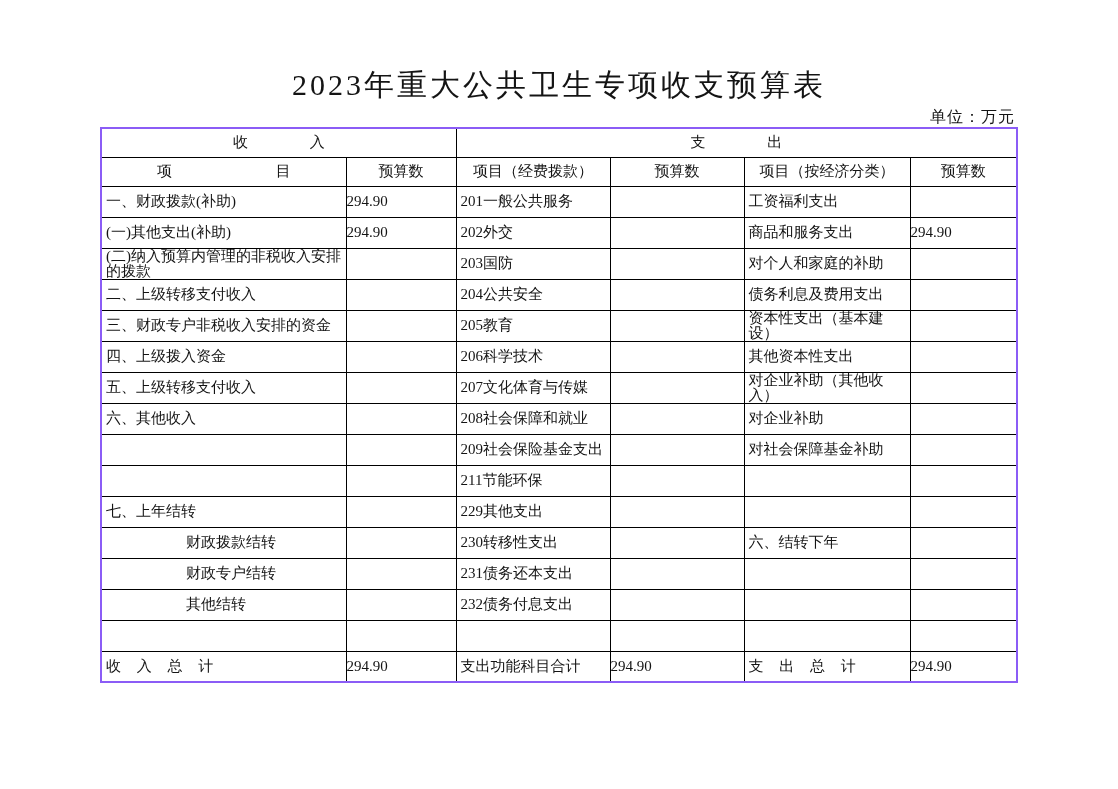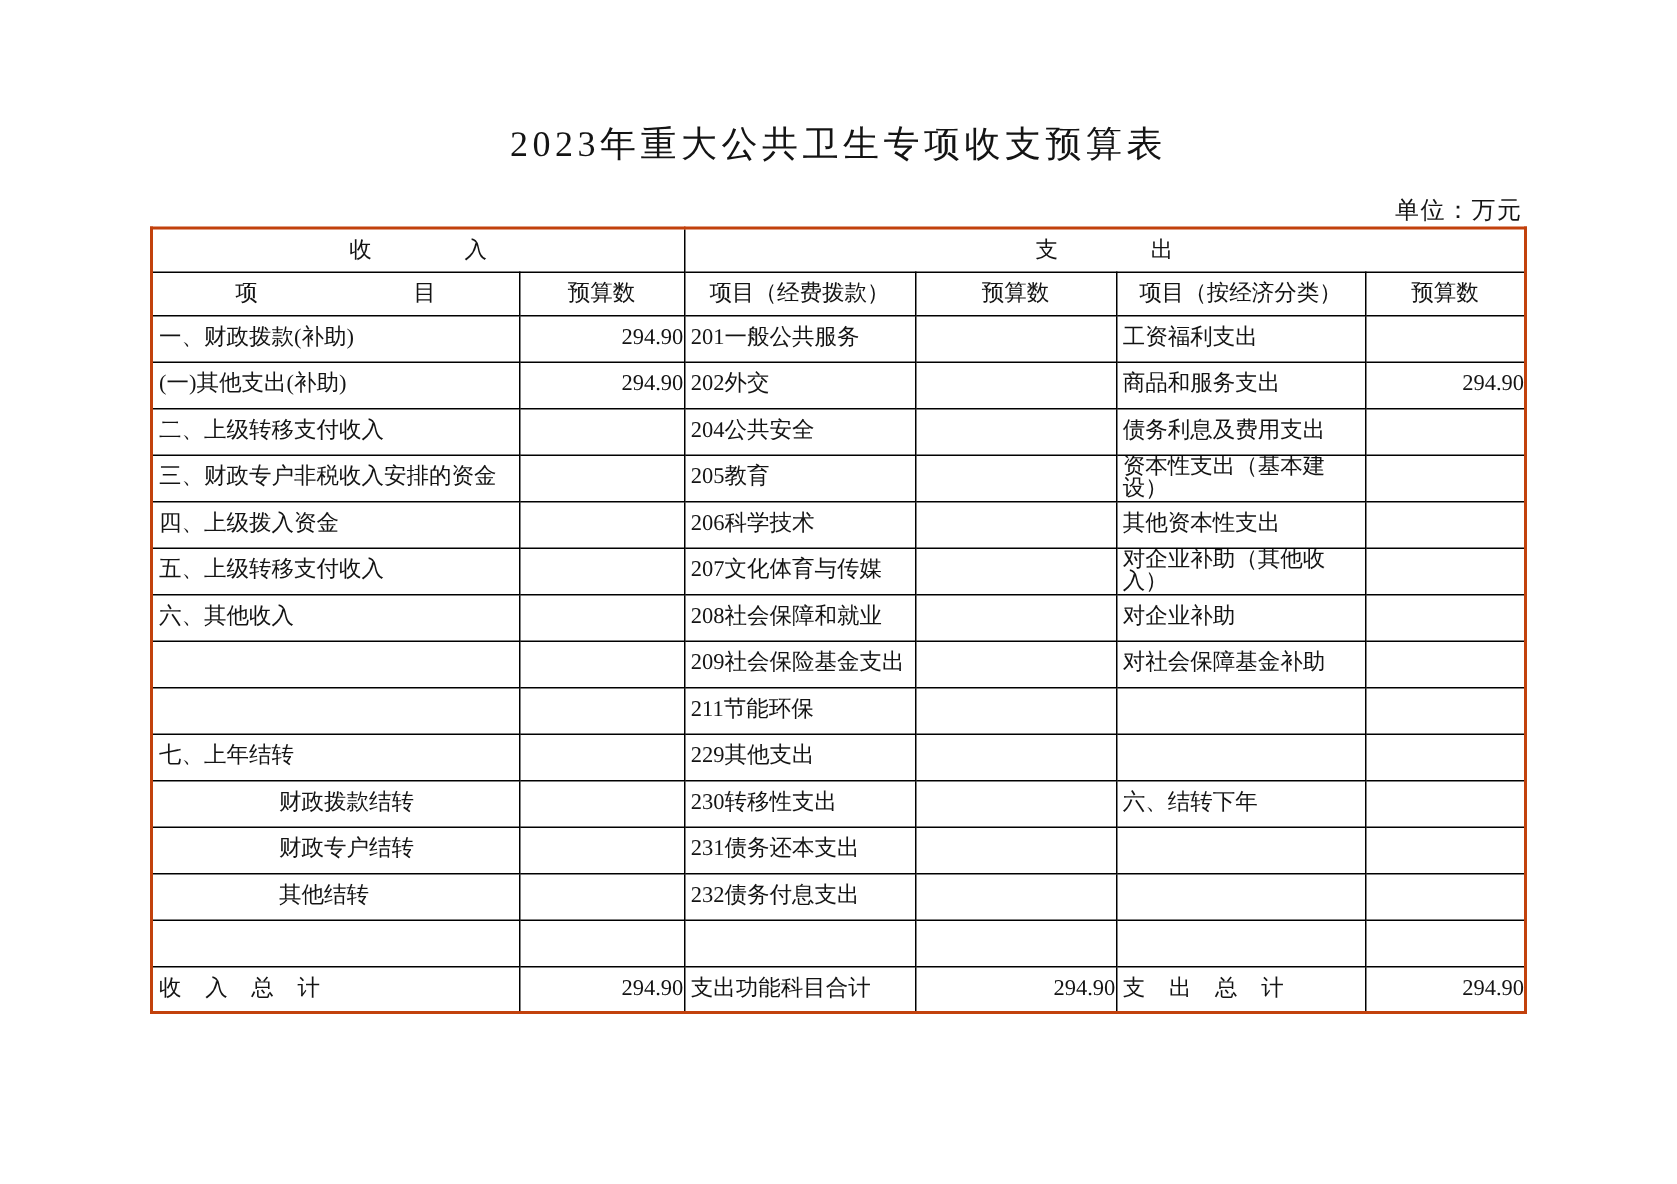--- a/index.html
+++ b/index.html
@@ -14,45 +14,45 @@
     color: #141414;
     overflow: hidden;
   }
   .page {
     position: relative;
     width: 1118px;
     height: 789px;
     background: #ffffff;
   }
   .title {
-    margin: 12px;
+    margin: 0;
     padding-top: 64px;
     height: 42px;
     line-height: 42px;
     text-align: center;
-    font-size: 24px;
+    font-size: 30px;
     font-weight: 400;
     letter-spacing: 3px;
     white-space: nowrap;
   }
   .unit {
     width: 912px;
     margin: 0 auto;
     height: 21px;
     line-height: 21px;
     text-align: right;
     font-size: 16px;
     letter-spacing: 1px;
   }
   table.budget {
     width: 916px;
     margin: 0 auto;
     border-collapse: collapse;
     table-layout: fixed;
-    border: 2px solid #c2410c;
+    border: 2px solid #8b5cf6;
   }
   th, td {
     border: 1px solid #000;
     font-size: 15px;
     font-weight: 400;
     padding: 0;
     overflow: hidden;
     vertical-align: middle;
   }
   thead tr { height: 29px; }
@@ -61,21 +61,21 @@
     text-align: center;
     word-spacing: 58px;
   }
   .col-h { text-align: center; }
   .col-h.item-header { word-spacing: 100px; }
   .cell-item {
     text-align: left;
     padding: 0 4px;
     line-height: 15px;
   }
-  .cell-num { text-align: right; }
+  .cell-num { text-align: left; }
   .cell-item.indent { padding-left: 84px; }
   .spread { word-spacing: 12px; }
 </style>
 </head>
 <body>
 
 <div class="page">
 
   <h1 class="title">2023年重大公共卫生专项收支预算表</h1>
 
@@ -115,20 +115,28 @@
         </tr>
         <tr class="data-row">
           <td class="cell-item">(一)其他支出(补助)</td>
           <td class="cell-num">294.90</td>
           <td class="cell-item">202外交</td>
           <td class="cell-num"></td>
           <td class="cell-item">商品和服务支出</td>
           <td class="cell-num">294.90</td>
         </tr>
         <tr class="data-row">
+          <td class="cell-item">(二)纳入预算内管理的非税收入安排的拨款</td>
+          <td class="cell-num"></td>
+          <td class="cell-item">203国防</td>
+          <td class="cell-num"></td>
+          <td class="cell-item">对个人和家庭的补助</td>
+          <td class="cell-num"></td>
+        </tr>
+        <tr class="data-row">
           <td class="cell-item">二、上级转移支付收入</td>
           <td class="cell-num"></td>
           <td class="cell-item">204公共安全</td>
           <td class="cell-num"></td>
           <td class="cell-item">债务利息及费用支出</td>
           <td class="cell-num"></td>
         </tr>
         <tr class="data-row">
           <td class="cell-item">三、财政专户非税收入安排的资金</td>
           <td class="cell-num"></td>

